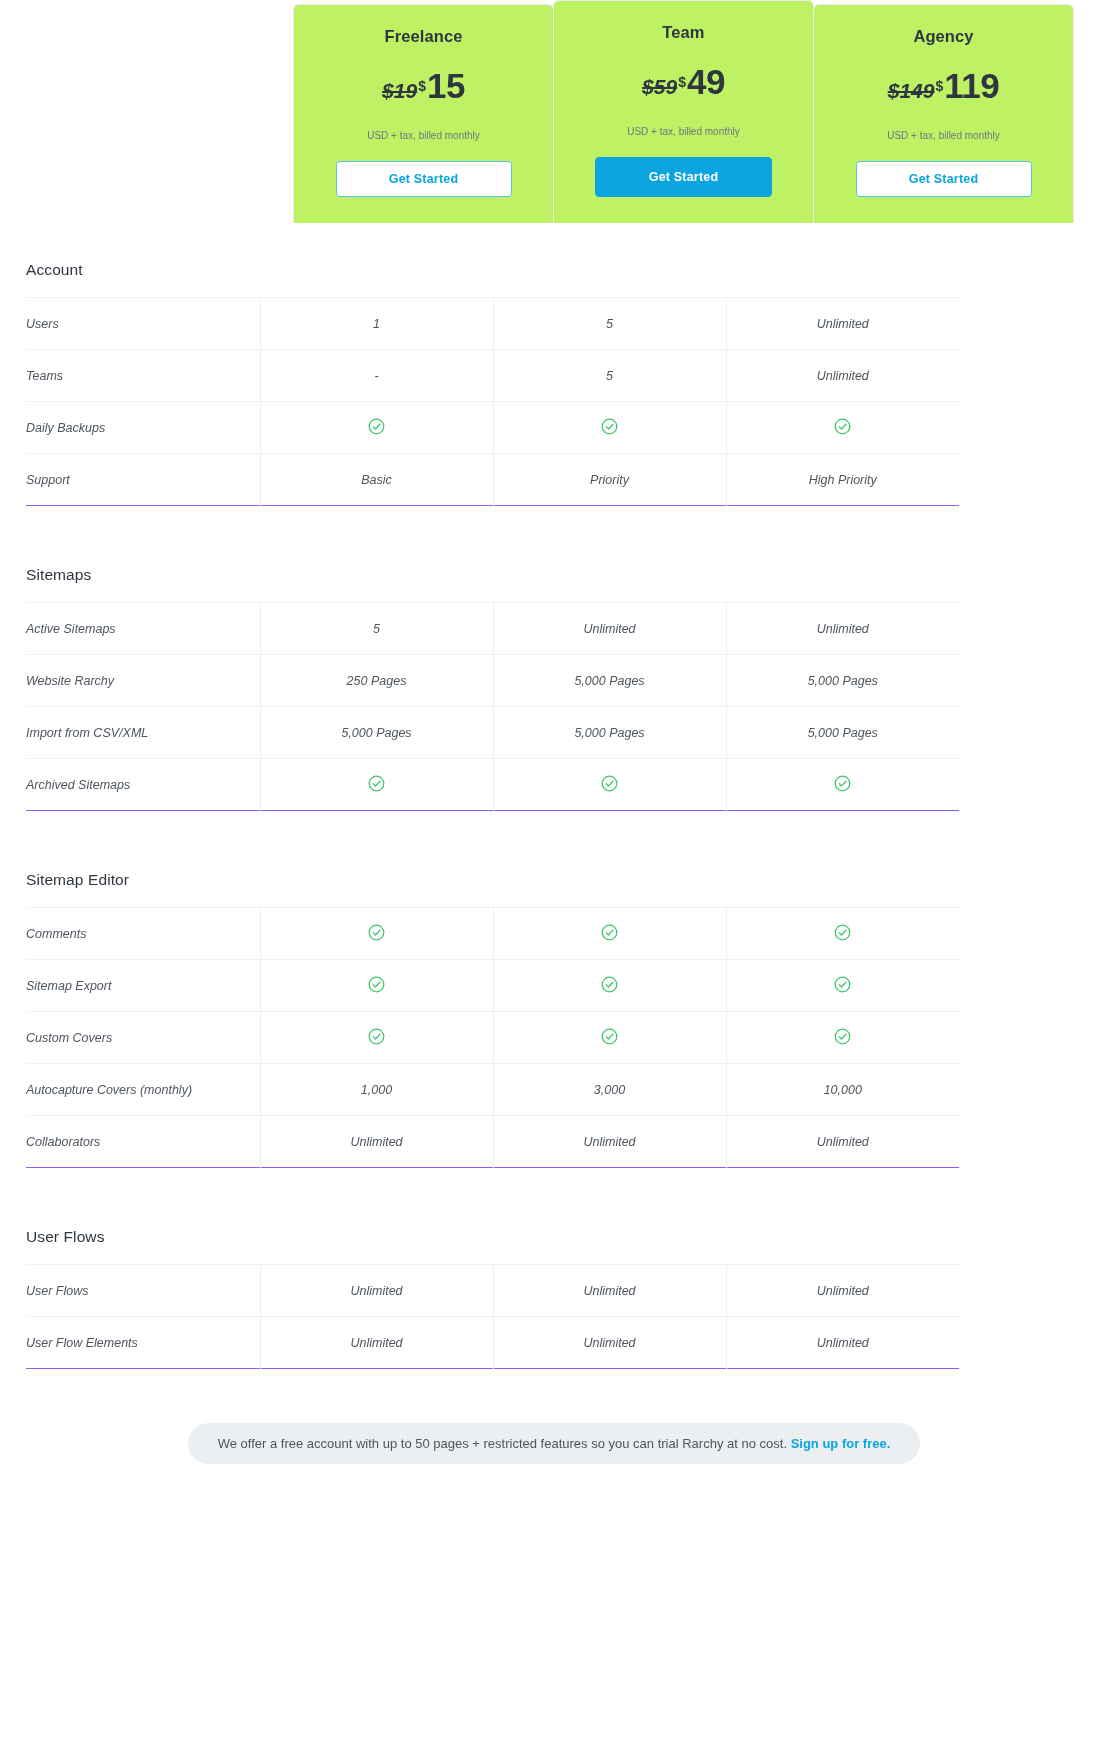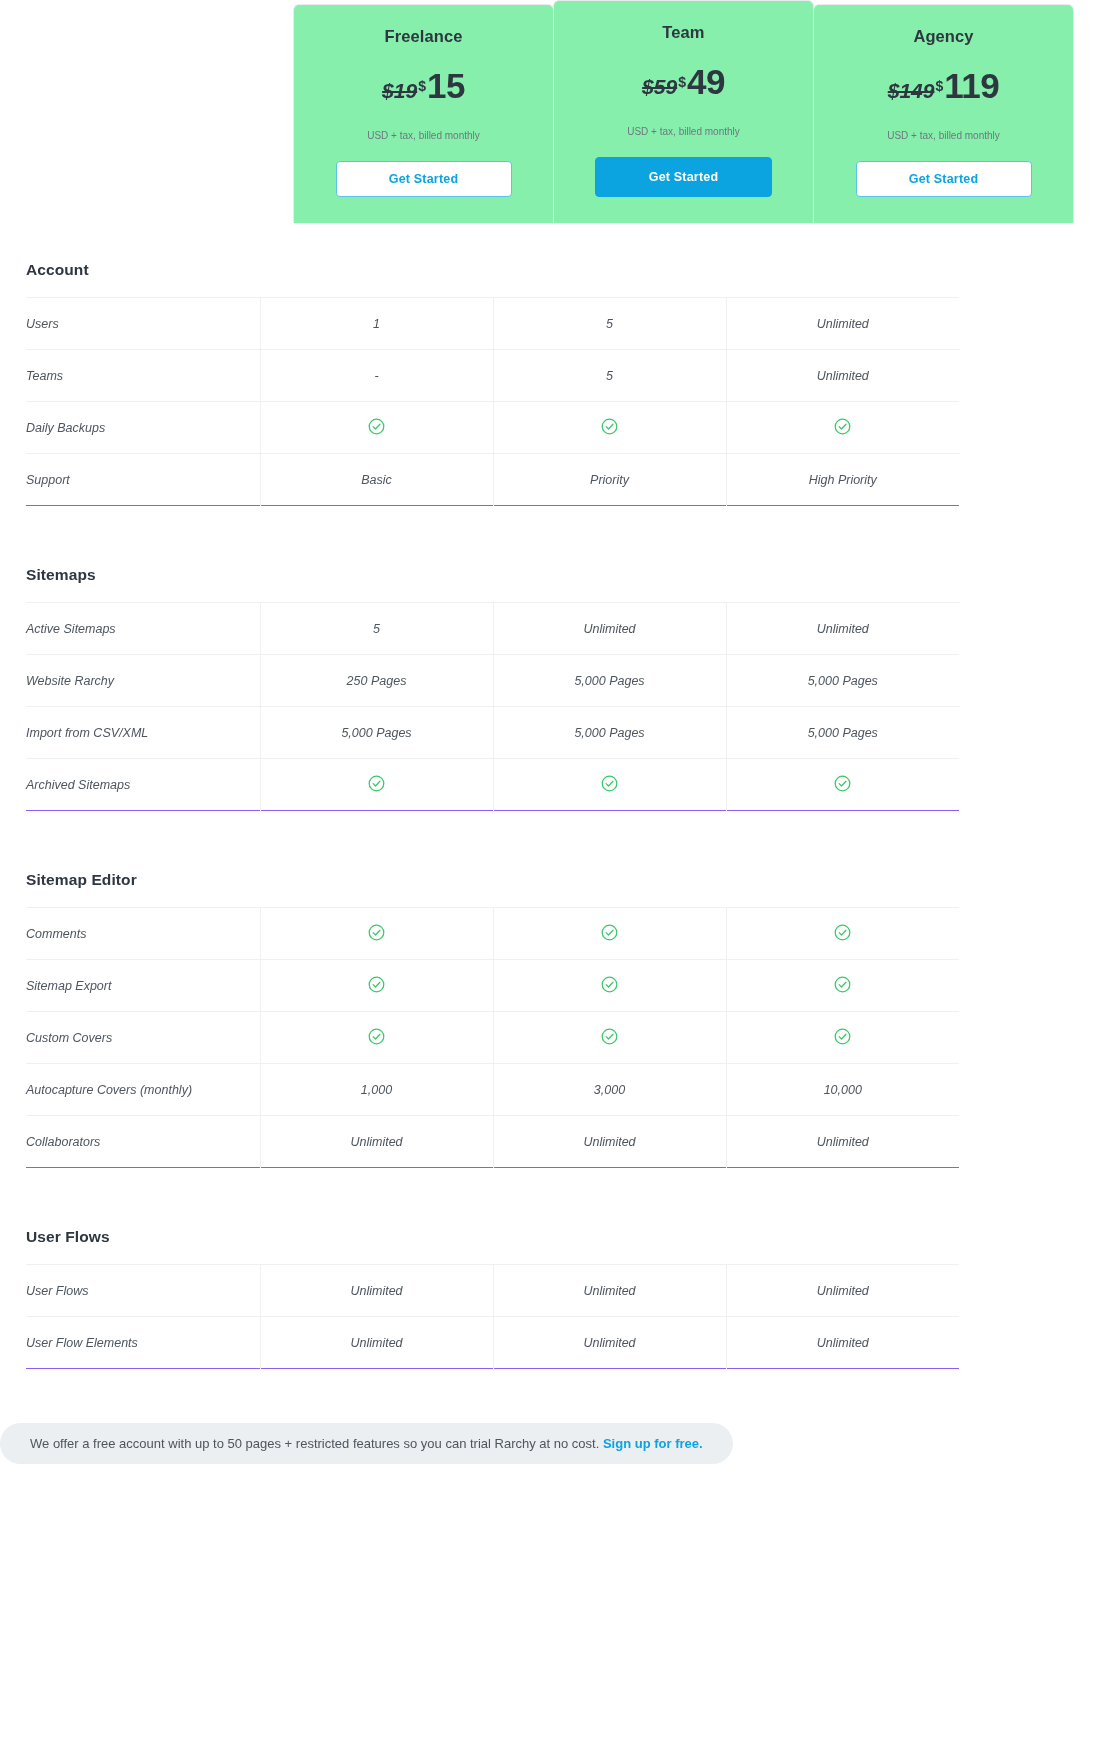--- a/index.html
+++ b/index.html
@@ -24,21 +24,21 @@
 
   
   .plans-row {
     display: flex;
     margin-left: 293px;
     width: 785px;
     align-items: flex-end;
   }
   .plan-card {
     width: 261px;
-    background: #86efac;
+    background: #bef264;
     border: 1px solid #e9ecef;
     border-bottom: none;
     border-radius: 6px 6px 0 0;
     padding: 22px 16px 26px 16px;
     text-align: center;
     position: relative;
   }
   .plan-card + .plan-card { margin-left: -1px; }
   .plan-card.featured {
     z-index: 2;
@@ -108,21 +108,21 @@
     background: #0ba4e0;
     color: #ffffff;
     width: 177px;
     padding: 12px 0;
   }
 
   
   .section { margin: 0 26px; }
   .section-title {
     font-size: 15.5px;
-    font-weight: bold;
+    font-weight: normal;
     color: #2e3640;
     letter-spacing: .1px;
   }
   .sec-account   { margin-top: 38px; }
   .sec-sitemaps  { margin-top: 60px; }
   .sec-editor    { margin-top: 60px; }
   .sec-flows     { margin-top: 60px; }
 
   table.cmp {
     width: 933px;
@@ -152,21 +152,21 @@
     border-left: 1px solid #eef0f2;
     color: #555d66;
   }
 
   .check-icon { display: inline-block; vertical-align: middle; }
 
   
   .footer-wrap {
     margin-top: 54px;
     display: flex;
-    justify-content: flex-start;
+    justify-content: center;
   }
   .footer-banner {
     background: #eceff1;
     border-radius: 22px;
     padding: 13px 30px;
     font-size: 13px;
     color: #4d555e;
     max-width: 740px;
     text-align: center;
   }

